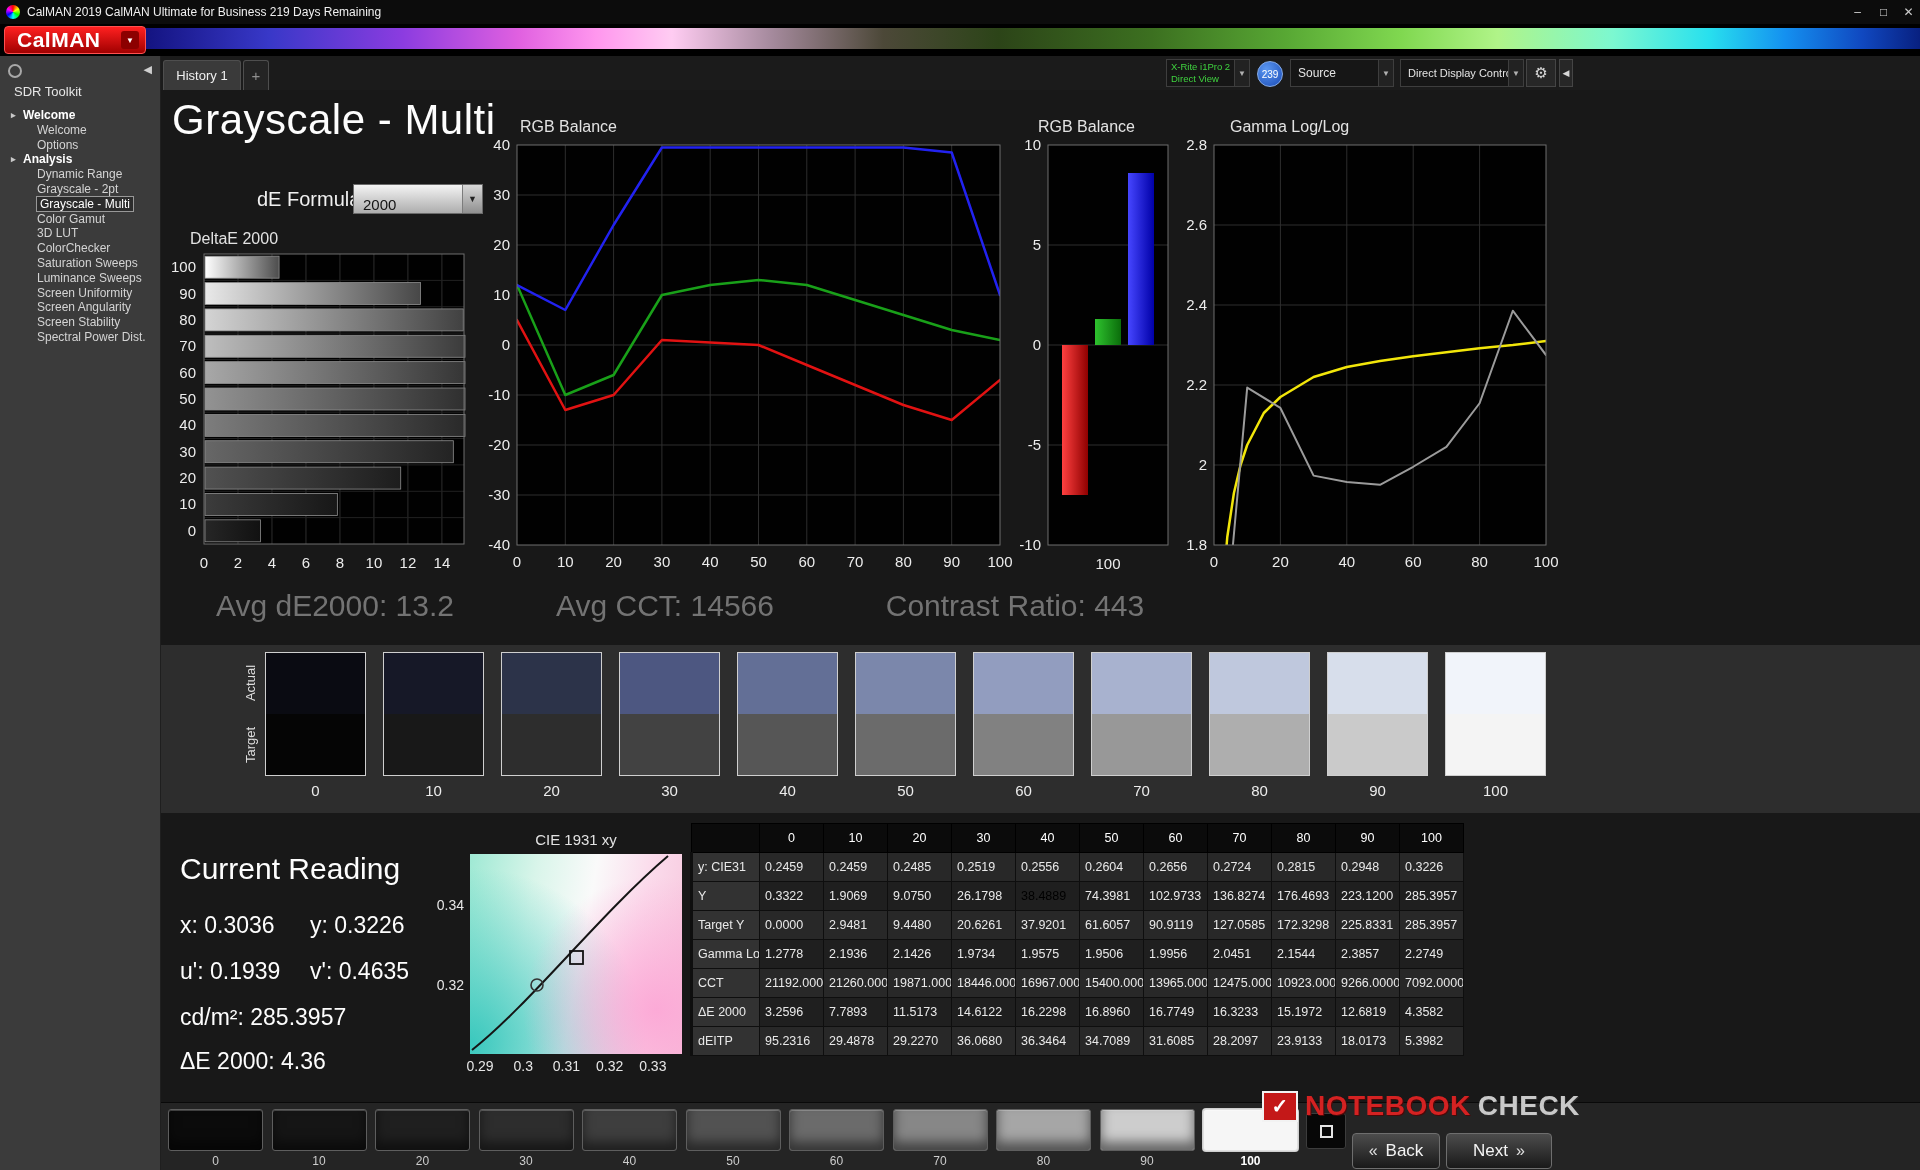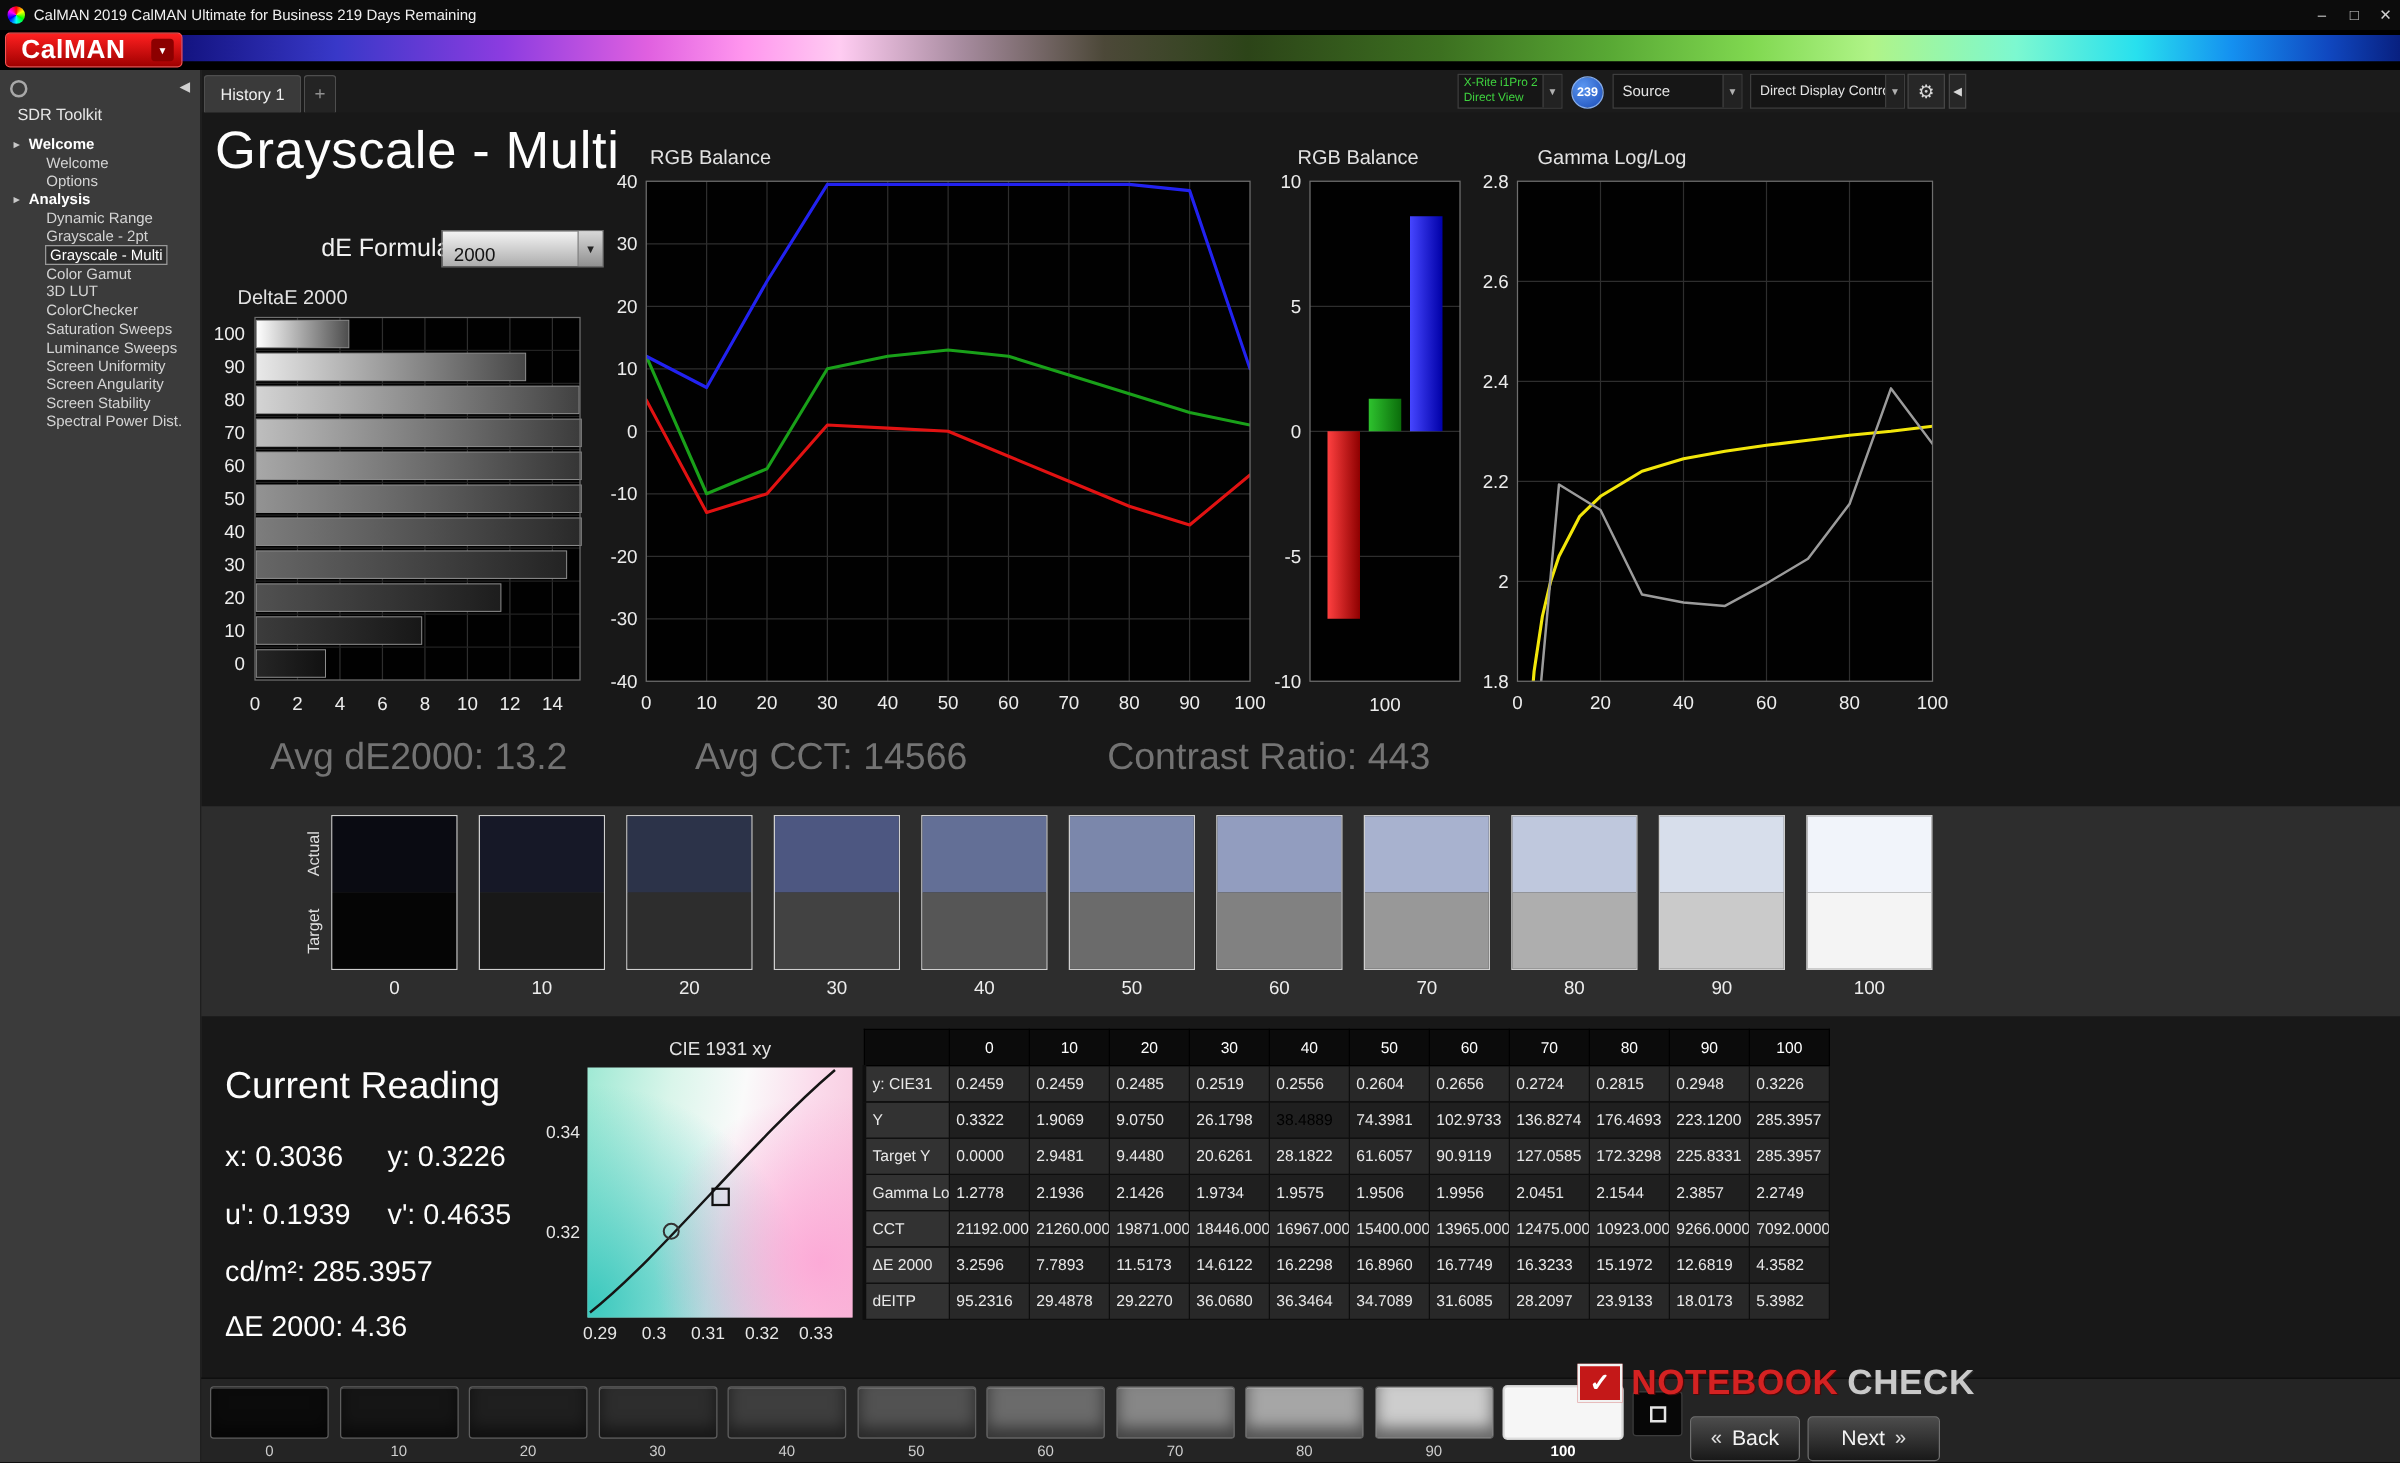--- a/index.html
+++ b/index.html
@@ -14,21 +14,21 @@
 .logo{position:absolute;left:4px;top:2px;width:142px;height:28px;background:linear-gradient(#ff2020,#a00000);border:1px solid #ff5050;border-radius:4px;display:flex;align-items:center}
 .logo-text{font-size:21px;font-weight:bold;color:#fff;padding-left:12px;letter-spacing:.5px}
 .logo-arrow{margin-left:auto;margin-right:6px;width:18px;height:18px;background:#8c0000;border-radius:3px;display:flex;align-items:center;justify-content:center;font-size:8px;color:#fff}
 .tabbar{position:absolute;left:0;top:56px;width:100%;height:34px;background:#1b1b1b}
 .tab{position:absolute;top:4px;height:30px;background:#3a3a3a;border:1px solid #4e4e4e;border-bottom:none;border-radius:3px 3px 0 0;display:flex;align-items:center;justify-content:center;font-size:13px;color:#f0f0f0}
 .tab-add{background:#242424;color:#909090;font-size:15px}
 .dd{position:absolute;top:3px;height:28px;background:#161616;border:1px solid #3e3e3e;display:flex;align-items:center}
 .dd-label{padding-left:7px;font-size:12px;color:#e4e4e4;white-space:nowrap;overflow:hidden}
 .dd-arrow{margin-left:auto;width:15px;height:100%;background:#222;border-left:1px solid #3e3e3e;display:flex;align-items:center;justify-content:center;font-size:8px;color:#b0b0b0;flex:none}
 .meter-lines{padding-left:4px;font-size:9.5px;line-height:1.3;color:#3fd23f;white-space:nowrap;overflow:hidden}
-.badge{position:absolute;left:1257px;top:5px;width:26px;height:26px;border-radius:50%;background:radial-gradient(circle at 35% 30%,#5a96f0,#1a4cb8);border:1px solid #86ace8;display:flex;align-items:center;justify-content:center;font-size:10px;font-weight:bold;color:#fff}
+.badge{position:absolute;left:1257px;top:5px;width:26px;height:26px;border-radius:50%;background:radial-gradient(circle at 35% 30%,#5a96f0,#1a4cb8);border:1px solid #86ace8;display:flex;align-items:center;justify-content:center;font-size:10px;font-weight:normal;color:#fff}
 .sqbtn{position:absolute;top:3px;height:28px;background:#272727;border:1px solid #454545;display:flex;align-items:center;justify-content:center;color:#d8d8d8}
 .sidebar{position:absolute;left:0;top:56px;width:161px;bottom:0;background:#3b3b3b;border-right:1px solid #1f1f1f}
 .sb-circle{position:absolute;left:8px;top:8px;width:14px;height:14px;border-radius:50%;border:2px solid #a8a8a8}
 .sb-collapse{position:absolute;right:8px;top:7px;font-size:11px;color:#cfcfcf}
 .sb-title{position:absolute;left:14px;top:28px;font-size:13px;color:#e6e6e6}
 .tree{position:absolute;left:0;top:52px;right:1px}
 .tree-row{position:relative;height:14.8px;line-height:14.8px;font-size:12px;color:#d4d4d4;padding-left:37px;white-space:nowrap}
 .tree-section{padding-left:23px;color:#fff;font-weight:bold}
 .tree-arrow{position:absolute;left:11px;top:0;font-size:9px;color:#c8c8c8}
 .tree-sel-span{background:#2c2c2c;outline:1px solid #989898;padding:0 3px;color:#fff}
@@ -529,21 +529,21 @@
           <td class="val">176.4693</td>
           <td class="val">223.1200</td>
           <td class="val">285.3957</td>
         </tr>
         <tr class="r-odd">
           <td class="rowlabel">Target Y</td>
           <td class="val">0.0000</td>
           <td class="val">2.9481</td>
           <td class="val">9.4480</td>
           <td class="val">20.6261</td>
-          <td class="val">28.1822</td>
+          <td class="val">37.9201</td>
           <td class="val">61.6057</td>
           <td class="val">90.9119</td>
           <td class="val">127.0585</td>
           <td class="val">172.3298</td>
           <td class="val">225.8331</td>
           <td class="val">285.3957</td>
         </tr>
         <tr class="r-even">
           <td class="rowlabel">Gamma Log/Log</td>
           <td class="val">1.2778</td>

